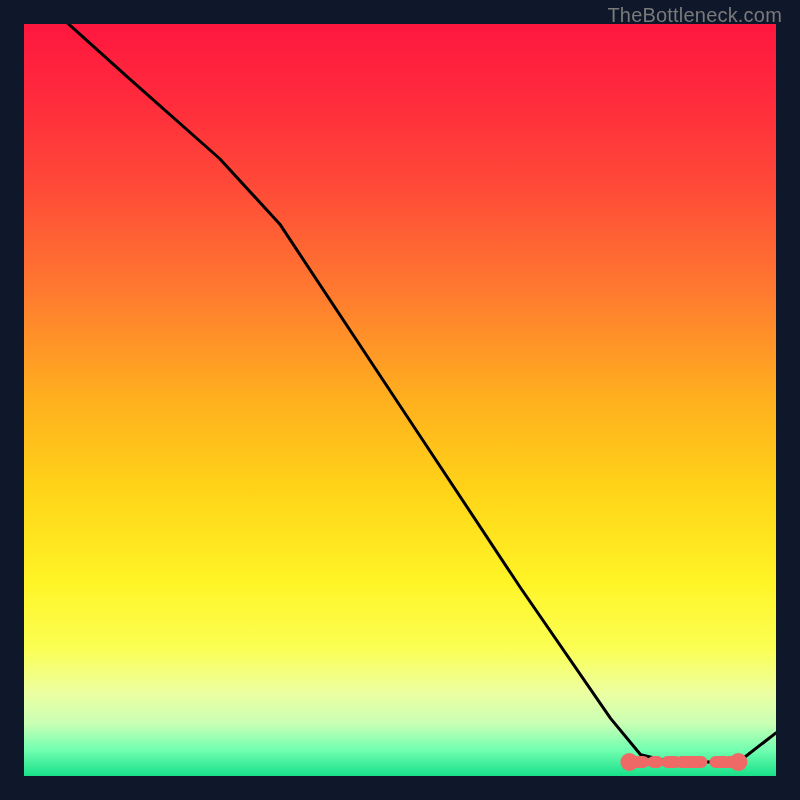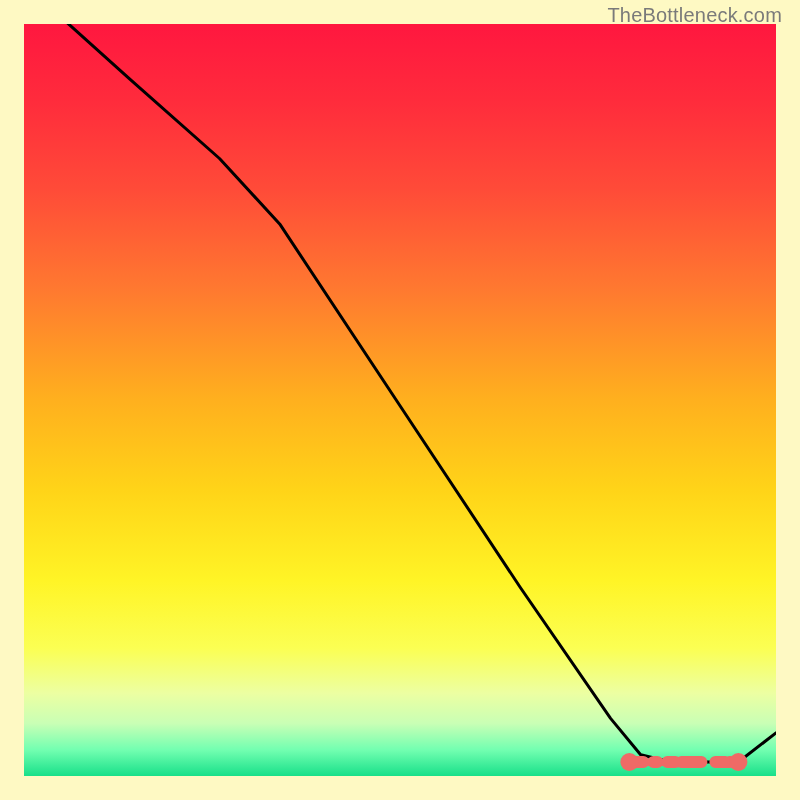--- a/index.html
+++ b/index.html
@@ -8,21 +8,21 @@
     width: 800px;
     height: 800px;
     overflow: hidden;
     background: #000;
     font-family: Arial, Helvetica, sans-serif;
   }
   .stage {
     position: relative;
     width: 800px;
     height: 800px;
-    background: #fef9c3;
+    background: #0f172a;
   }
   .watermark {
     position: absolute;
     top: 4px;
     right: 18px;
     color: #7a7a7a;
     font-size: 20px;
     font-weight: 500;
     letter-spacing: 0.2px;
     z-index: 5;

